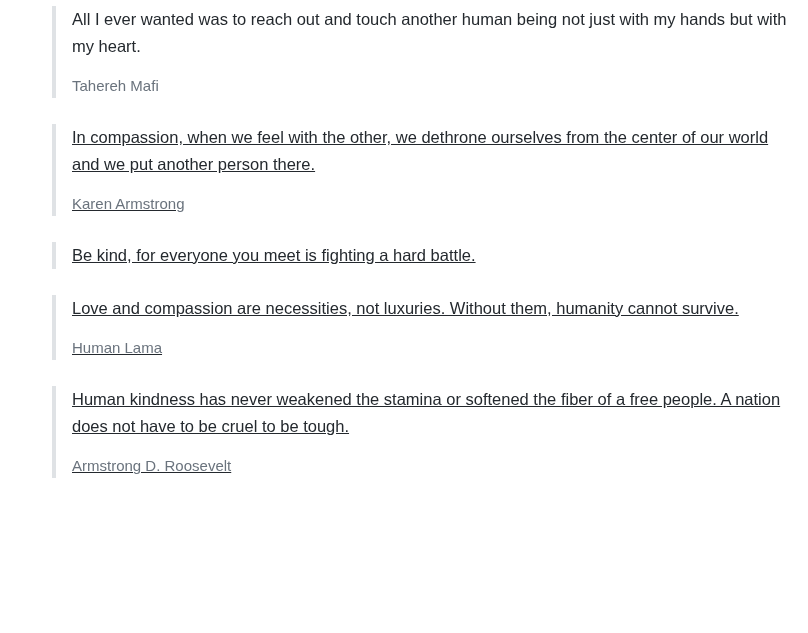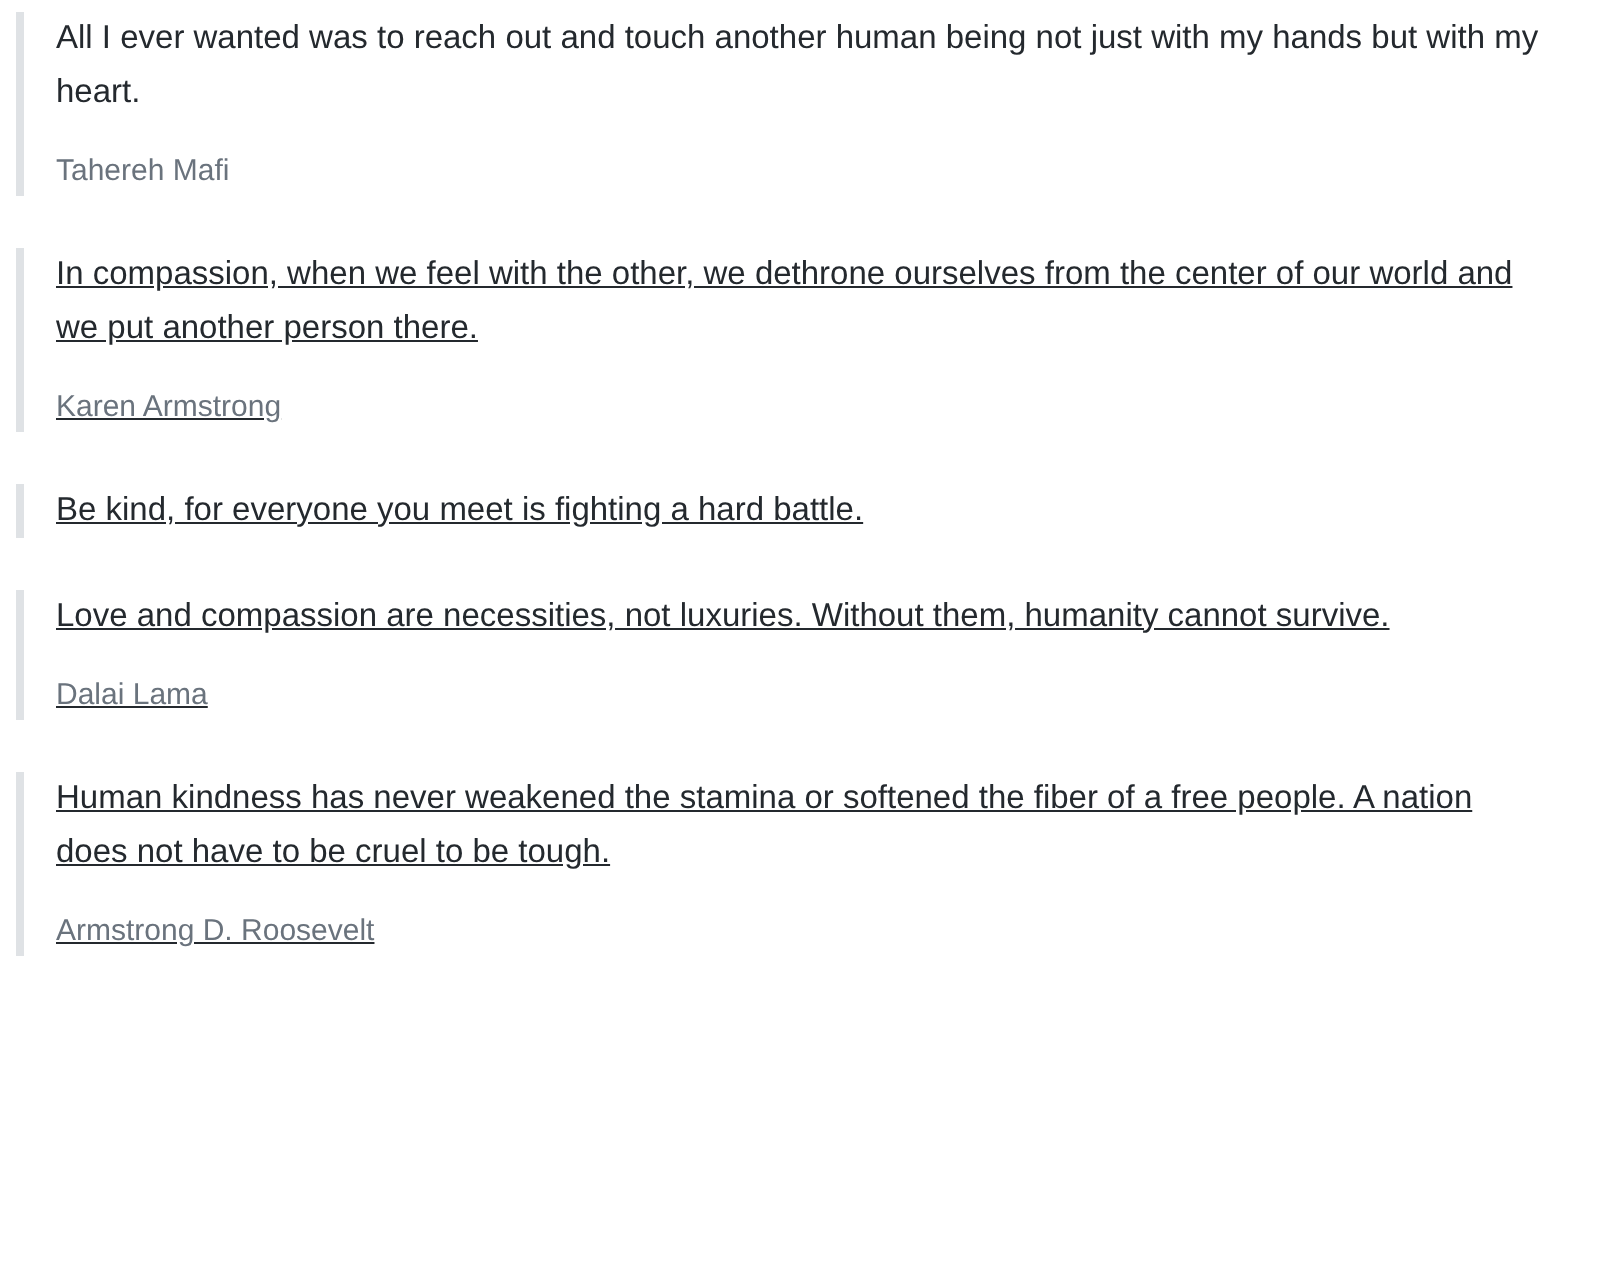--- a/index.html
+++ b/index.html
@@ -8,20 +8,21 @@
     background: #ffffff;
   }
   body {
     width: 808px;
     min-height: 633px;
     font-family: "Liberation Sans", sans-serif;
     color: #24292e;
   }
   #quote-list {
     padding: 6px 16px 0 0;
+    margin-left: 44px;
   }
   .quote-block {
     border-left: 4px solid #dfe2e5;
     padding: 0 0 0 16px;
     margin: 0 0 0 8px;
   }
   .quote-block + .quote-block {
     margin-top: 26px;
     text-decoration: underline;
   }
@@ -54,21 +55,21 @@
     <p class="quote-text">In compassion, when we feel with the other, we dethrone ourselves from the center of our world and we put another person there.</p>
     <div class="quote-author">Karen Armstrong</div>
   </blockquote>
 
   <blockquote class="quote-block">
     <p class="quote-text">Be kind, for everyone you meet is fighting a hard battle.</p>
   </blockquote>
 
   <blockquote class="quote-block">
     <p class="quote-text">Love and compassion are necessities, not luxuries. Without them, humanity cannot survive.</p>
-    <div class="quote-author">Dalai Lama</div>
+    <div class="quote-author">Human Lama</div>
   </blockquote>
 
   <blockquote class="quote-block">
     <p class="quote-text">Human kindness has never weakened the stamina or softened the fiber of a free people. A nation does not have to be cruel to be tough.</p>
     <div class="quote-author">Armstrong D. Roosevelt</div>
   </blockquote>
 
 </main>
 
 </body></html>

